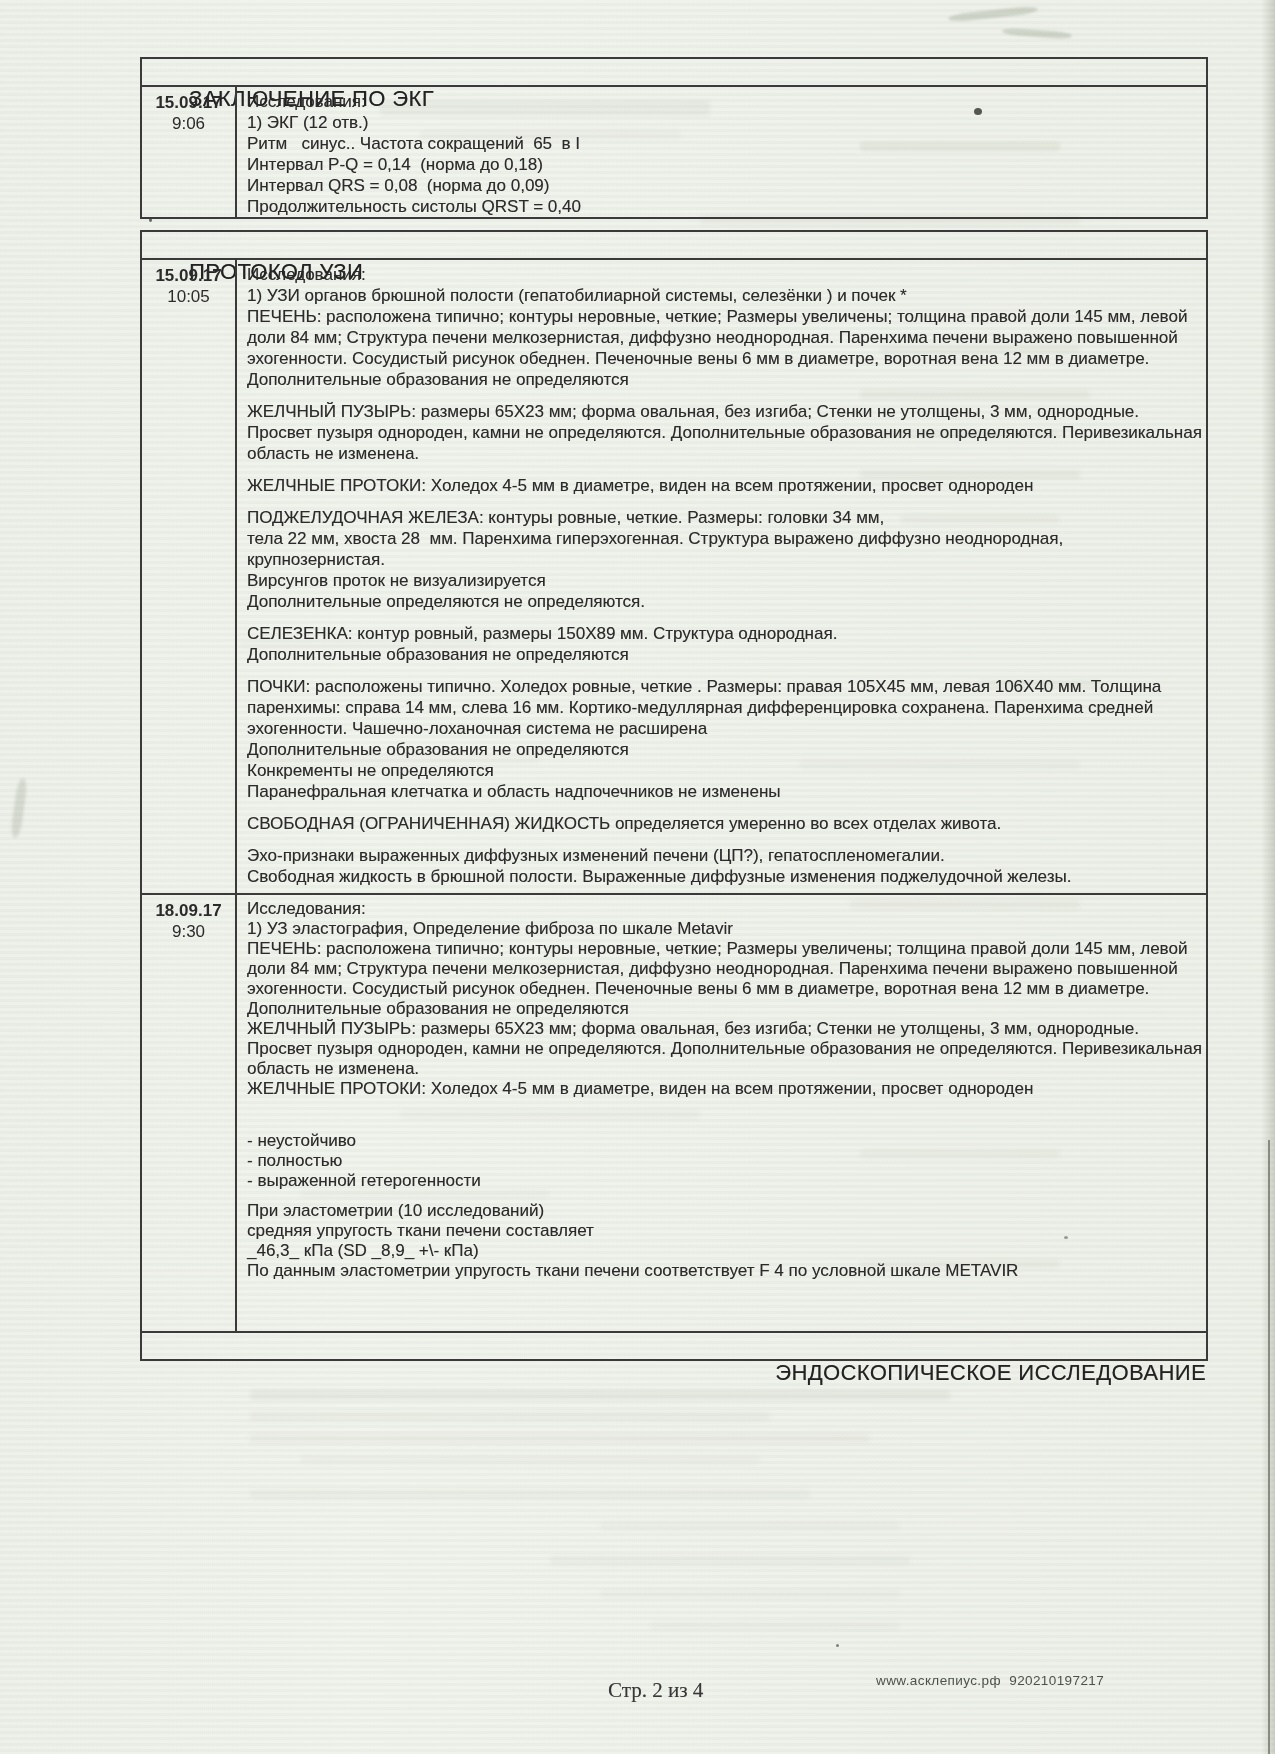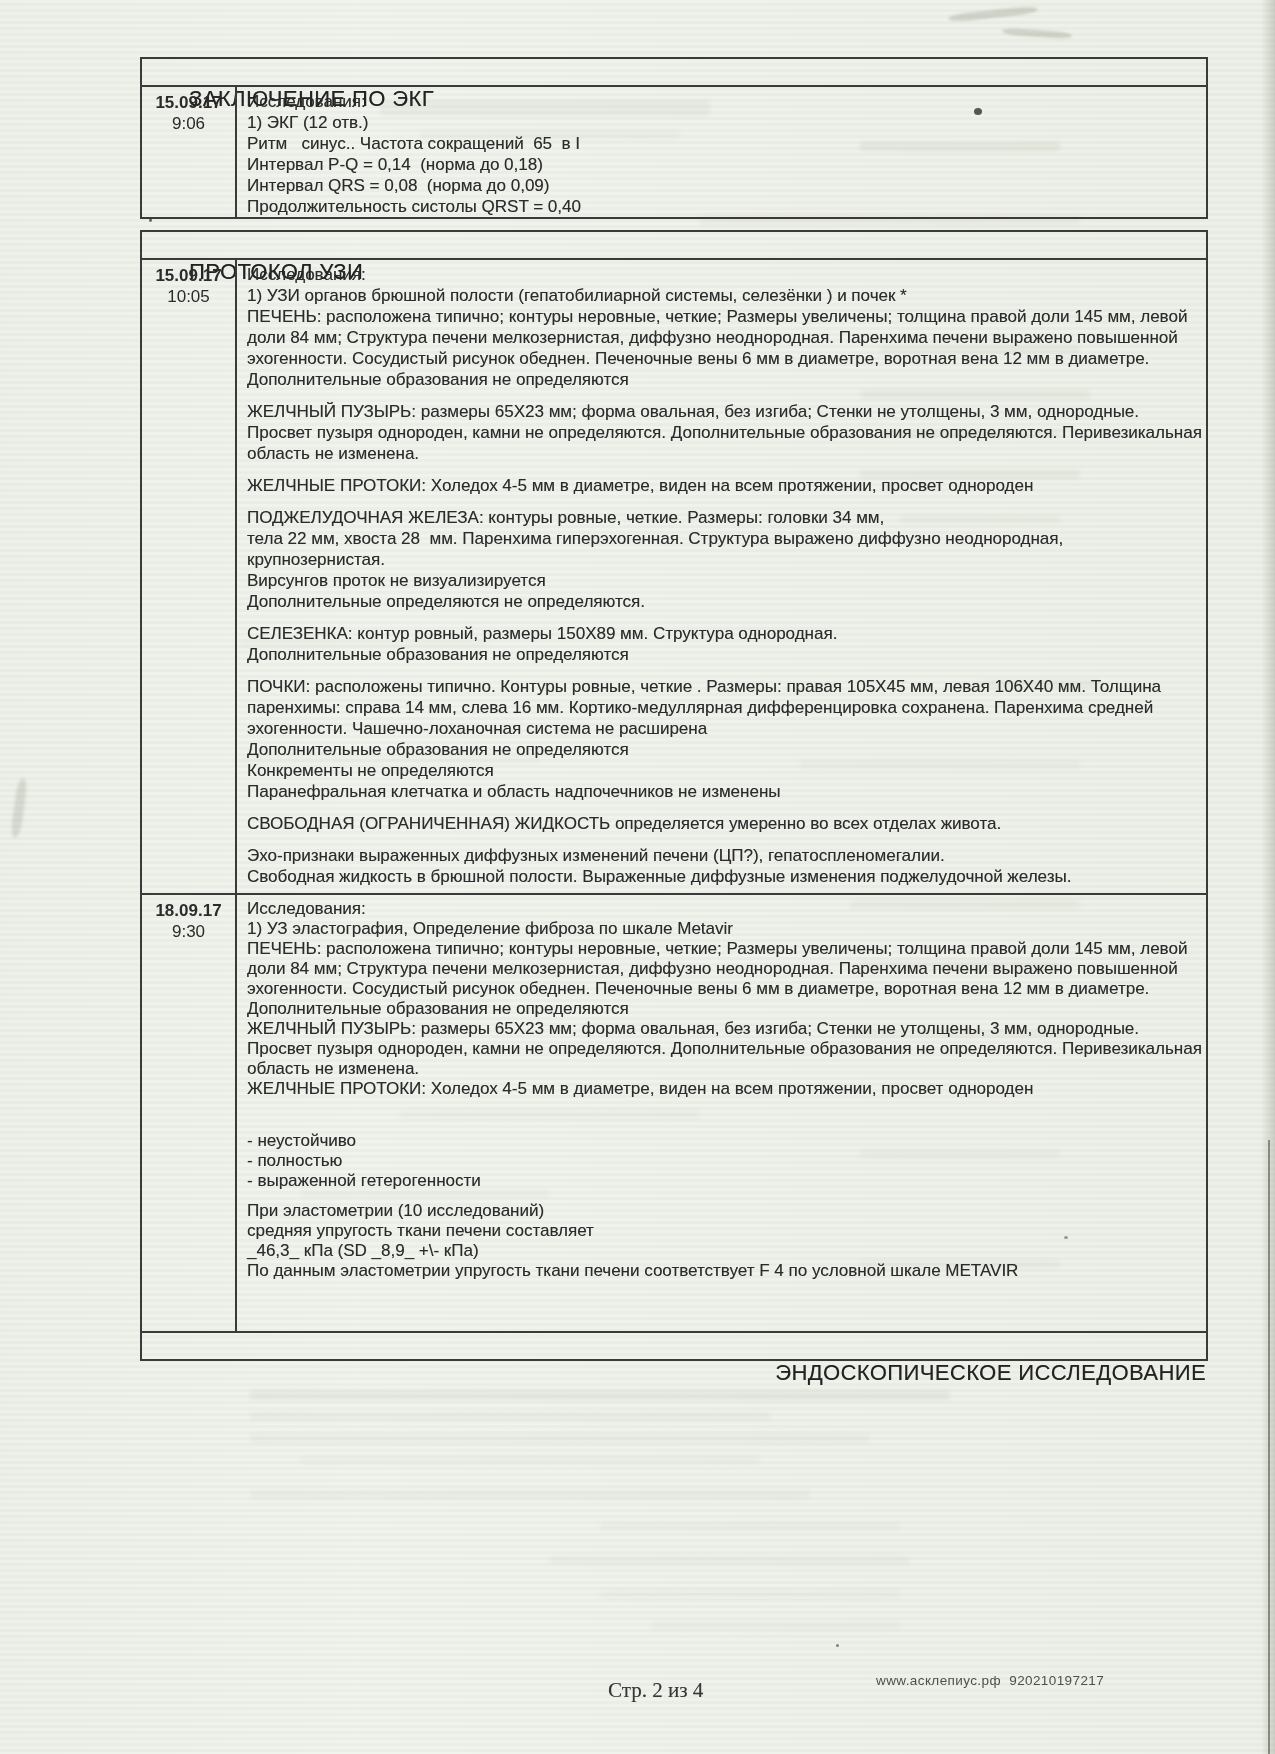--- a/index.html
+++ b/index.html
@@ -166,21 +166,21 @@
             <div class="line">тела 22 мм, хвоста 28  мм. Паренхима гиперэхогенная. Структура выражено диффузно неоднородная,</div>
             <div class="line">крупнозернистая.</div>
             <div class="line">Вирсунгов проток не визуализируется</div>
             <div class="line">Дополнительные определяются не определяются.</div>
           </div>
           <div class="para">
             <div class="line">СЕЛЕЗЕНКА: контур ровный, размеры 150Х89 мм. Структура однородная.</div>
             <div class="line">Дополнительные образования не определяются</div>
           </div>
           <div class="para">
-            <div class="line">ПОЧКИ: расположены типично. Контуры ровные, четкие . Размеры: правая 105Х45 мм, левая 106Х40 мм. Толщина</div>
+            <div class="line">ПОЧКИ: расположены типично. Холедох ровные, четкие . Размеры: правая 105Х45 мм, левая 106Х40 мм. Толщина</div>
             <div class="line">паренхимы: справа 14 мм, слева 16 мм. Кортико-медуллярная дифференцировка сохранена. Паренхима средней</div>
             <div class="line">эхогенности. Чашечно-лоханочная система не расширена</div>
             <div class="line">Дополнительные образования не определяются</div>
             <div class="line">Конкременты не определяются</div>
             <div class="line">Паранефральная клетчатка и область надпочечников не изменены</div>
           </div>
           <div class="para">
             <div class="line">СВОБОДНАЯ (ОГРАНИЧЕННАЯ) ЖИДКОСТЬ определяется умеренно во всех отделах живота.</div>
           </div>
           <div class="para">

